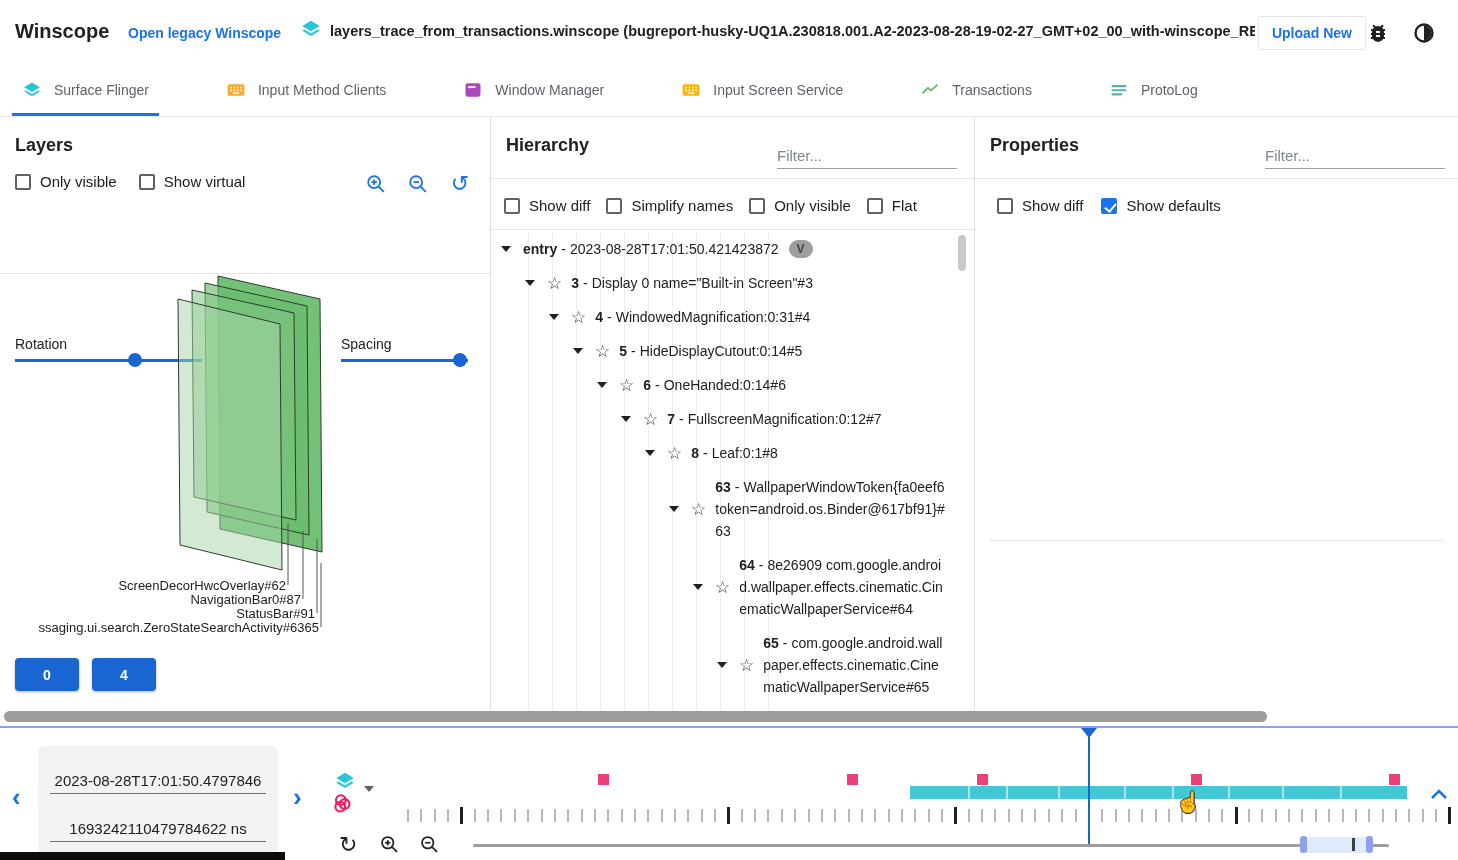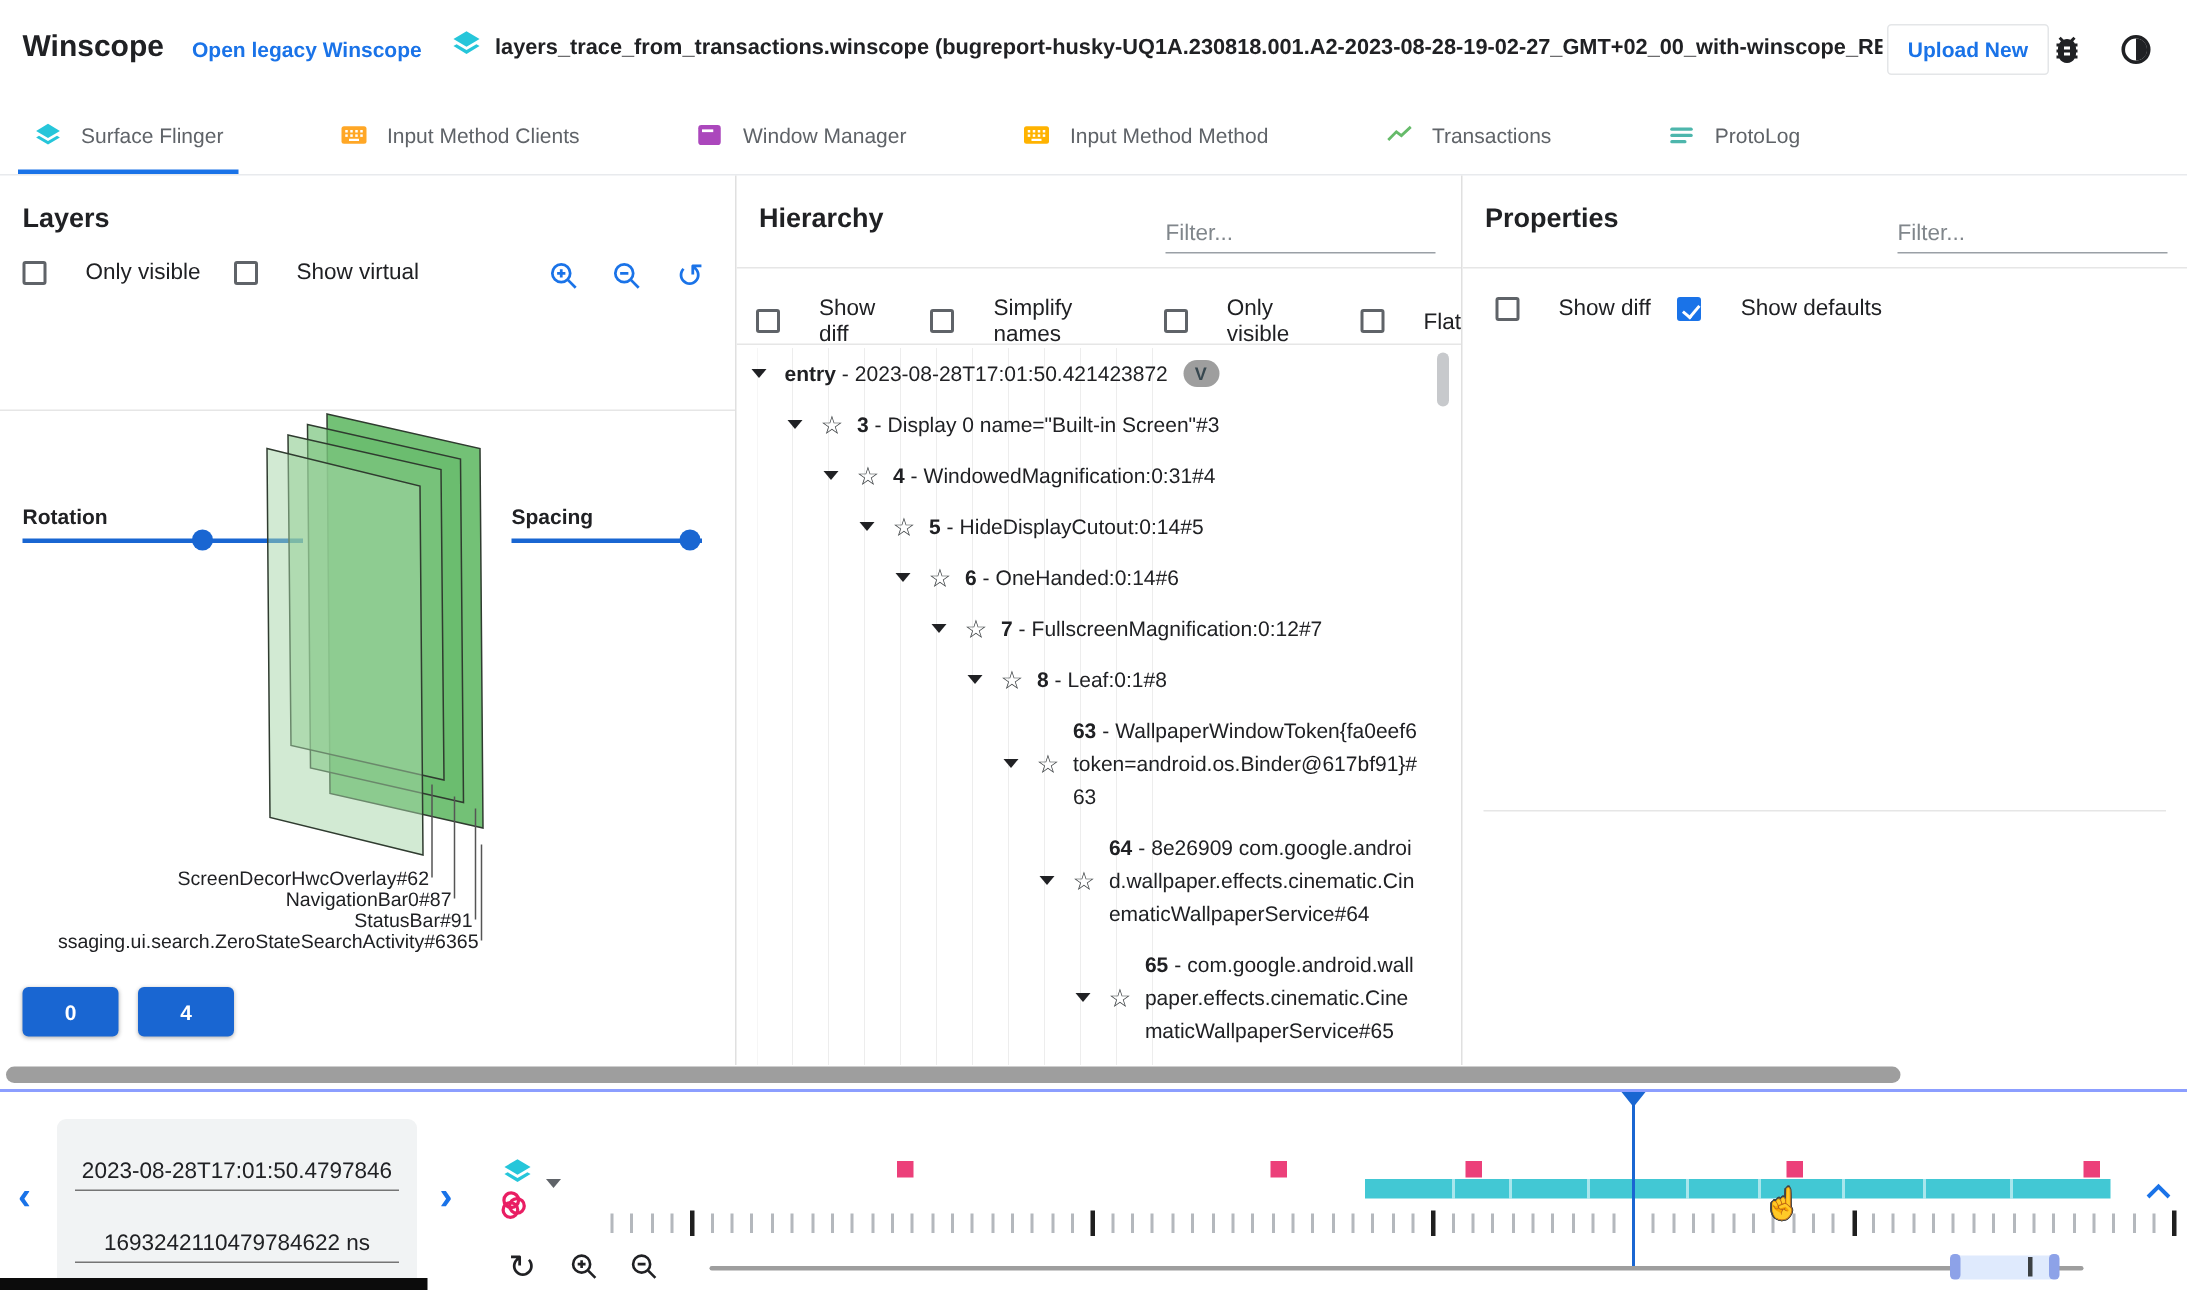--- a/index.html
+++ b/index.html
@@ -30,30 +30,30 @@
   .col2 { left:491px; width:483px; }
   .col3 { left:975px; width:483px; }
   .vdiv { position:absolute; top:0; width:1px; height:593px; background:#e0e0e0; }
   .panel-title { position:absolute; left:15px; top:18px; font-size:18px; font-weight:bold; color:#202124; }
   .filter-input { position:absolute; top:28px; width:180px; border:none; outline:none; border-bottom:1px solid #9aa0a6; font-size:15px; padding:2px 0 4px; color:#202124; background:transparent; }
   .filter-input::placeholder { color:#80868b; }
   .hdiv { position:absolute; left:0; width:100%; height:1px; background:#e6e6e6; }
 
   
   .cbrow { position:absolute; display:flex; align-items:center; gap:10px; }
-  .cbitem { display:flex; align-items:center; gap:26px; }
+  .cbitem { display:flex; align-items:center; gap:9px; }
   .cb { width:16px; height:16px; border:2px solid #5f6368; border-radius:2px; background:#fff; position:relative; cursor:pointer; flex:none; }
   .cb.checked { background:var(--accent); border-color:var(--accent); }
   .cb.checked::after { content:""; position:absolute; left:4px; top:1px; width:5px; height:9px; border:solid #fff; border-width:0 2px 2px 0; transform:rotate(40deg); }
   .cblabel { font-size:15px; color:#202124; }
 
   
   .view-controls { position:absolute; top:172px; right:18px; display:flex; gap:18px; }
   .icon-btn { width:24px; height:24px; display:flex; align-items:center; justify-content:center; cursor:pointer; background:none; border:none; }
-  .slider-label { position:absolute; top:219px; font-size:14px; font-weight:bold; color:#202124; }
+  .slider-label { position:absolute; top:219px; font-size:14px; font-weight:normal; color:#202124; }
   .slider { position:absolute; top:236px; height:14px; cursor:pointer; }
   .slider .track { position:absolute; left:0; right:0; top:6px; height:2.5px; background:var(--button_blue); }
   .slider .thumb { position:absolute; top:0; width:14px; height:14px; border-radius:50%; background:var(--button_blue); }
   .scene { position:absolute; left:0; top:156px; }
   .scene text { font-size:13px; fill:#202124; }
   .layer-btns { position:absolute; left:15px; top:541px; display:flex; gap:13px; }
   .layer-btn { min-width:64px; height:33px; background:var(--button_blue); color:#fff; border:none; border-radius:4px; font-size:14px; font-weight:bold; cursor:pointer; box-shadow:0 1px 3px rgba(0,0,0,.3); }
 
   
   .tree { position:absolute; left:0; top:115px; right:0; bottom:0; overflow:hidden;
@@ -166,21 +166,21 @@
             <rect x="9" y="8" width="2" height="2"></rect>
             <rect x="13" y="8" width="2" height="2"></rect>
             <rect x="17" y="8" width="2" height="2"></rect>
             <rect x="5" y="11.5" width="2" height="2"></rect>
             <rect x="9" y="11.5" width="2" height="2"></rect>
             <rect x="13" y="11.5" width="2" height="2"></rect>
             <rect x="17" y="11.5" width="2" height="2"></rect>
             <rect x="8" y="15" width="8" height="1.8"></rect>
           </g>
         </svg>
-      <span>Input Method Method</span>
+      <span>Input Screen Service</span>
     </div>
     <div class="tab">
       <svg width="20" height="20" viewBox="0 0 24 24">
           <polyline points="3,16 9.5,9.5 13.5,12.5 21,5.5" fill="none" style="stroke:var(--tab_transactions)" stroke-width="2.2"></polyline>
         </svg>
       <span>Transactions</span>
     </div>
     <div class="tab">
       <svg width="20" height="20" viewBox="0 0 24 24">
           <g style="fill:var(--tab_protolog)">

